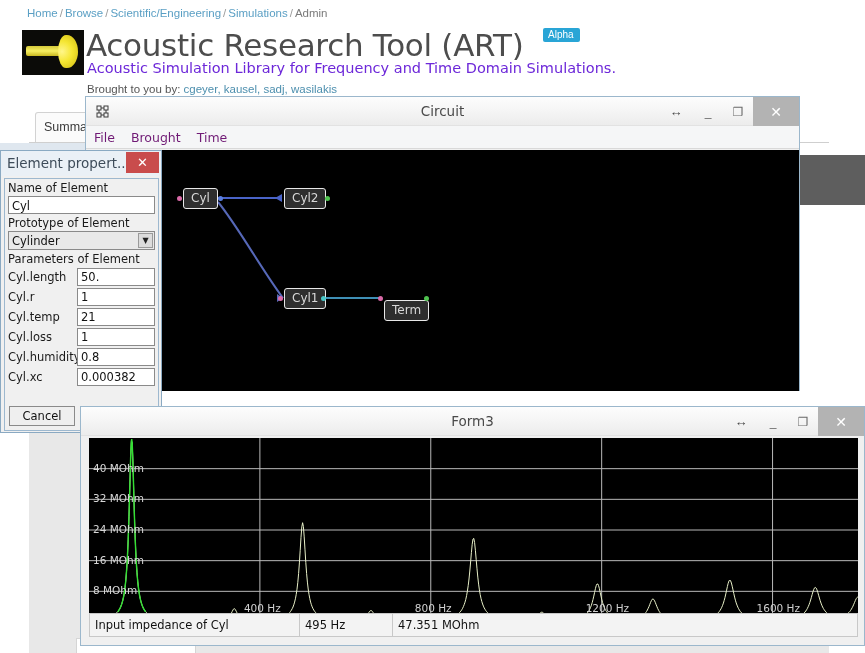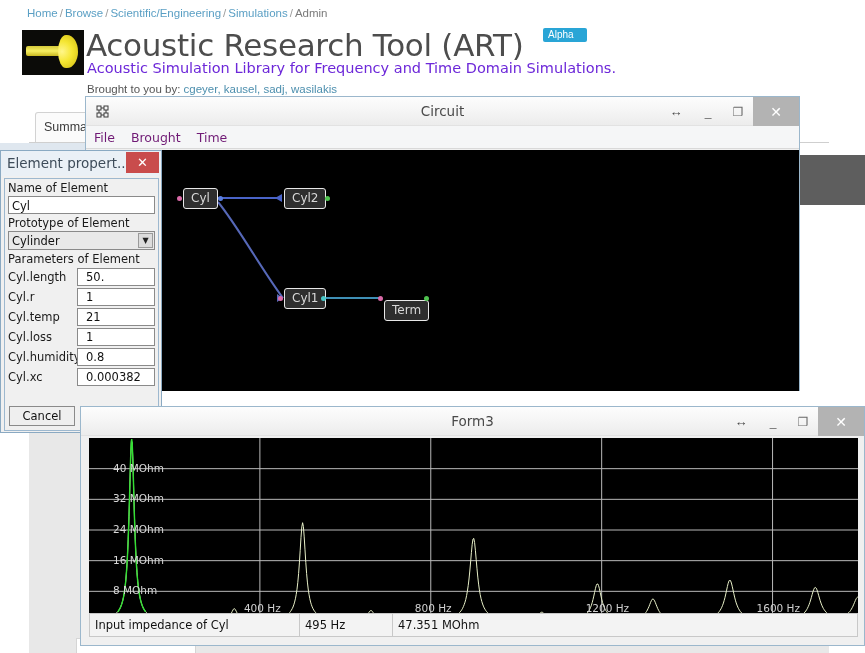--- a/index.html
+++ b/index.html
@@ -41,21 +41,21 @@
   }
 
   .app-title {
     position:absolute; left:86px; top:27px;
     font-size:31px; color:#4d4d4d; letter-spacing:-0.3px;
     font-family:"DejaVu Sans", sans-serif; white-space:nowrap;
   }
   .alpha-badge {
     position:absolute; left:543px; top:28px;
     background:#29a5d6; color:#ffffff; font-size:10px;
-    padding:1px 13px 2px 5px; border-radius:2px; line-height:1.1;
+    padding:1px 6px 2px 5px; border-radius:2px; line-height:1.1;
   }
   .app-sub {
     position:absolute; left:87px; top:60px;
     font-size:14.5px; color:#6d28d9; white-space:nowrap;
     font-family:"DejaVu Sans", sans-serif;
   }
   .brought {
     position:absolute; left:87px; top:83px;
     font-size:11.5px; color:#555555; white-space:nowrap;
   }
@@ -149,40 +149,40 @@
   }
   .ep-select .arrow {
     position:absolute; right:1px; top:1px; width:15px; height:15px;
     background:#dcdcdc; border:1px solid #9a9a9a;
     display:flex; align-items:center; justify-content:center; font-size:8px; color:#222;
   }
   .param-row { display:flex; align-items:center; height:20px; }
   .param-name { width:72px; font-size:11.5px; color:#1a1a1a; padding-left:3px; font-family:"DejaVu Sans", sans-serif; }
   .param-val {
     flex:1; background:#ffffff; border:1px solid #8a8a8a; height:18px; margin-right:3px;
-    font-size:11.5px; color:#111111; padding:0 8px; line-height:16px; white-space:nowrap; overflow:hidden;
+    font-size:11.5px; color:#111111; padding:0 3px; line-height:16px; white-space:nowrap; overflow:hidden;
     font-family:"DejaVu Sans", sans-serif;
   }
   .ep-buttons { position:absolute; left:0; bottom:4px; width:155px; display:flex; justify-content:space-between; padding:0 4px; }
   .ep-btn {
     width:66px; height:20px; background:#efefef; border:1px solid #8a8a8a;
     font-size:11.5px; color:#111; display:flex; align-items:center; justify-content:center;
     font-family:"DejaVu Sans", sans-serif;
   }
   .ep-btn.default { border:2px solid #6b6b6b; }
   .ep-btn.default .inner { border:1px dotted #555; padding:0 12px; line-height:13px; }
 
   
   #form3-window { left:80px; top:406px; width:785px; height:240px; }
   #form3-window .titlebar { height:29px; }
   .plot-area {
     position:absolute; left:8px; top:31px; width:769px; height:184px;
     background:#000000; overflow:hidden;
   }
-  .ylab { position:absolute; left:4px; font-size:10.5px; color:#d8d8d8; font-family:"DejaVu Sans", sans-serif;margin-left:20px; }
+  .ylab { position:absolute; left:4px; font-size:10.5px; color:#d8d8d8; font-family:"DejaVu Sans", sans-serif; }
   .xlab { position:absolute; font-size:10.5px; color:#d0d0d0; font-family:"DejaVu Sans", sans-serif;text-align:center; }
   .statusbar {
     position:absolute; left:8px; bottom:8px; width:769px; height:24px;
     background:#f3f3f3; border:1px solid #c8c8c8; display:flex; align-items:center;
   }
   .sb-cell { font-size:11.5px; color:#111111; padding-left:5px; border-right:1px solid #c8c8c8;
              height:100%; display:flex; align-items:center; font-family:"DejaVu Sans", sans-serif;
              white-space:nowrap; overflow:hidden; }
   .sb-cell:last-child { border-right:none; }
 </style>

